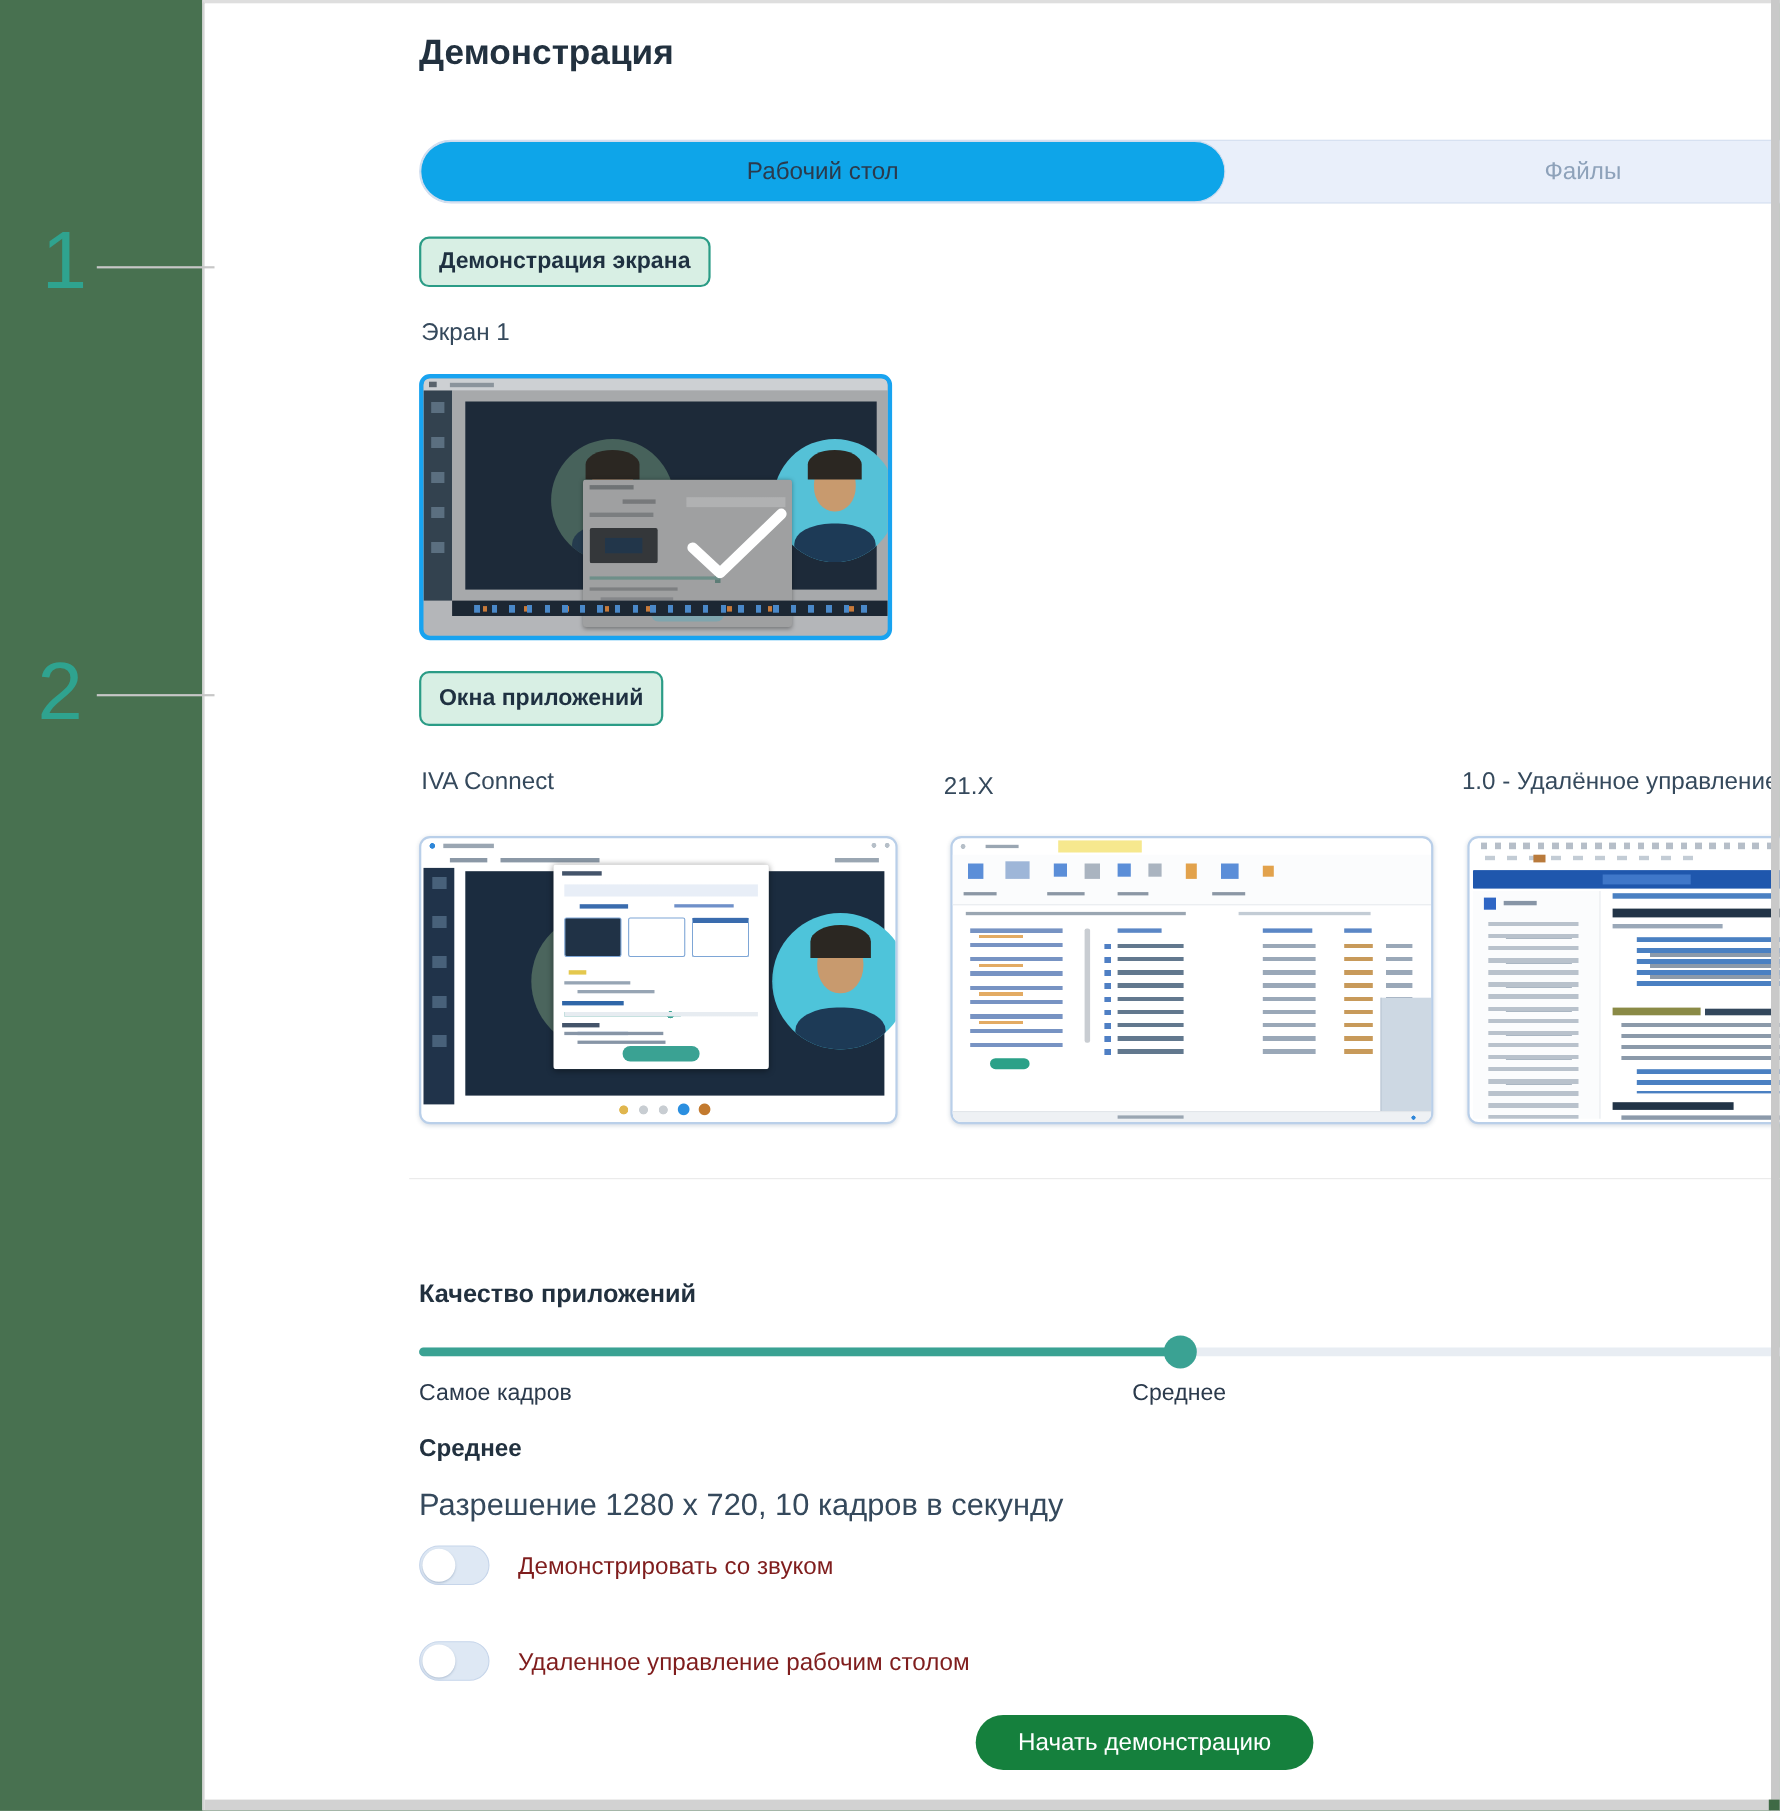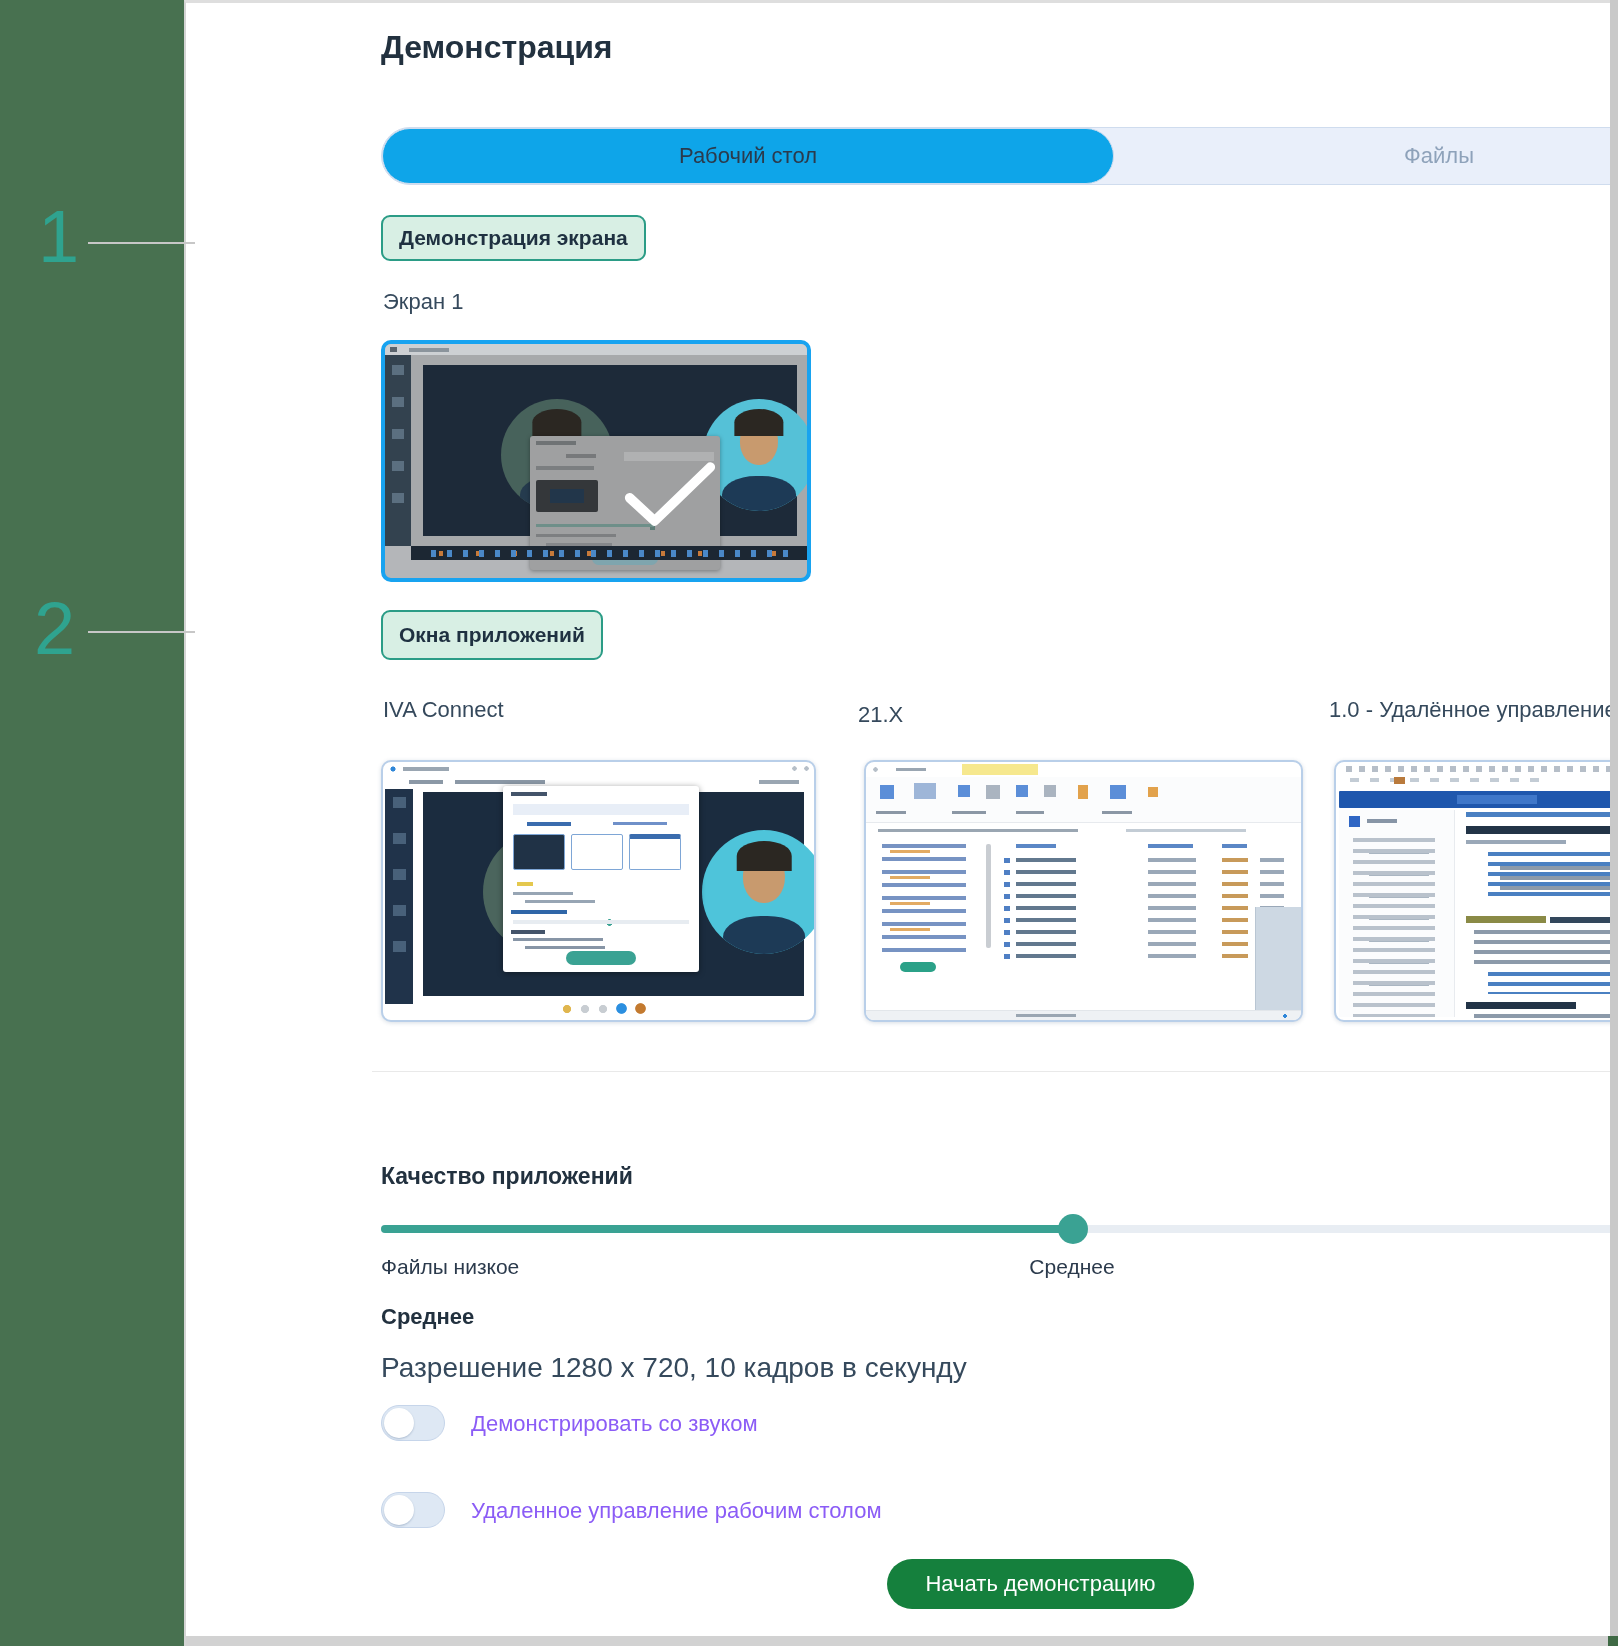--- a/index.html
+++ b/index.html
@@ -172,21 +172,21 @@
   .q-title{position:absolute;left:195px;top:1160px;font-size:23px;font-weight:700;color:#22313f;}
   .slider{position:absolute;left:195px;top:1222px;width:1383px;height:8px;border-radius:4px;background:#e8edf3;cursor:pointer;}
   .slider-fill{position:absolute;left:0;top:0;height:8px;border-radius:4px;background:#3aa293;width:50%;}
   .slider-knob{position:absolute;top:-11px;left:50%;width:30px;height:30px;margin-left:-15px;border-radius:50%;background:#3aa293;cursor:grab;}
   .s-label{position:absolute;top:1252px;font-size:21px;color:#2b3a4c;}
   .q-current{position:absolute;left:195px;top:1301px;font-size:22px;font-weight:700;color:#22313f;}
   .q-desc{position:absolute;left:195px;top:1349px;font-size:28px;color:#35495c;}
   
   .toggle{position:absolute;left:195px;width:64px;height:36px;border-radius:18px;background:#dee8f4;border:1px solid #c6d5ea;cursor:pointer;}
   .toggle .knob{position:absolute;left:2px;top:2px;width:30px;height:30px;border-radius:50%;background:#ffffff;box-shadow:0 1px 2px rgba(60,90,130,.3);}
-  .t-label{position:absolute;left:285px;font-size:22px;color:#8b5cf6;}
+  .t-label{position:absolute;left:285px;font-size:22px;color:#7f1d1d;}
   
   .start-btn{position:absolute;left:701px;top:1556px;width:307px;height:50px;border-radius:25px;background:#15803d;border:none;
              color:#ffffff;font-size:22px;font-family:inherit;display:flex;align-items:center;justify-content:center;cursor:pointer;}
 </style>
 </head>
 <body>
 
 <div class="stage">
 
   <div class="desktop"></div>
@@ -293,21 +293,21 @@
       <div class="doc-main"></div>
     </div>
 
     <div class="divider"></div>
 
     <div class="q-title">Качество приложений</div>
     <div class="slider">
       <div class="slider-fill"></div>
       <div class="slider-knob"></div>
     </div>
-    <div class="s-label" style="left:195px;">Файлы низкое</div>
+    <div class="s-label" style="left:195px;">Самое кадров</div>
     <div class="s-label" style="left:886px;transform:translateX(-50%);">Среднее</div>
 
     <div class="q-current">Среднее</div>
     <div class="q-desc">Разрешение 1280 x 720, 10 кадров в секунду</div>
 
     <div class="toggle" style="top:1402px;">
       <div class="knob"></div>
     </div>
     <div class="t-label" style="top:1408px;">Демонстрировать со звуком</div>
 

